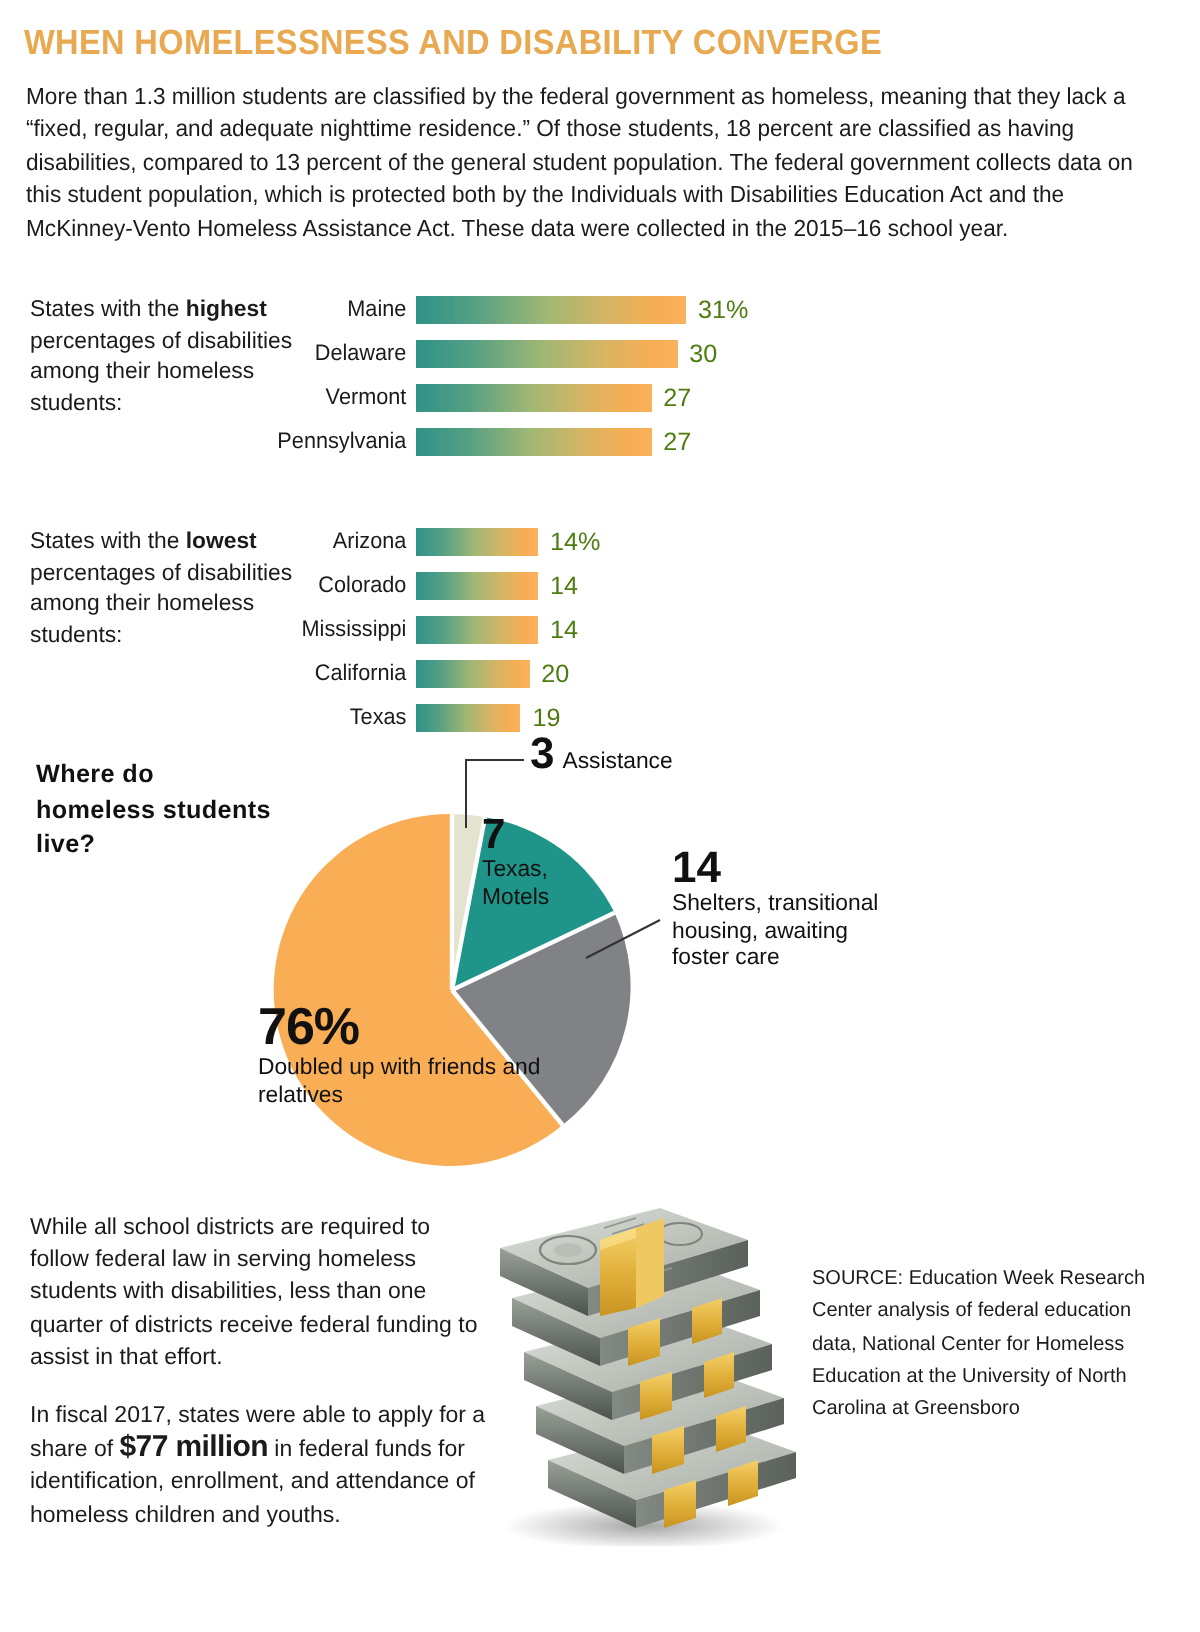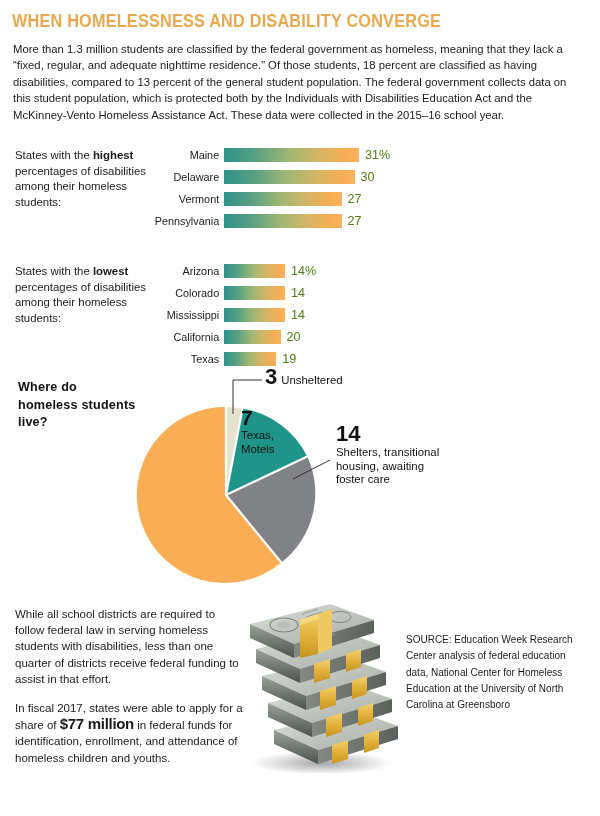--- a/index.html
+++ b/index.html
@@ -55,21 +55,20 @@
     color: #1b1b1b;
   }
   .blurb b { font-weight: bold; }
 
   .rows { position: absolute; left: 60px; top: 0; }
   .row {
     display: flex;
     align-items: center;
     height: 14px;
     margin-bottom: 8px;
-    padding-left: 16px;
   }
   .row .cat {
     width: 133px;
     text-align: right;
     padding-right: 5px;
     font-size: 11.3px;
     line-height: 13px;
     color: #1b1b1b;
     white-space: nowrap;
     transform: scaleX(0.96);
@@ -237,34 +236,38 @@
         <line x1="226" y1="133" x2="307.3" y2="94.4"></line>
         <line x1="226" y1="133" x2="281.3" y2="200.5"></line>
       </g>
 
       <polyline points="233,52 233,18 262,18" fill="none" stroke="#333" stroke-width="1"></polyline>
 
       <line x1="293" y1="117" x2="330" y2="98" stroke="#333" stroke-width="1"></line>
     </svg>
 
     <div class="callout co-unsheltered" style="position:absolute; left:265px; top:4px;">
-      <span class="big">3</span><span class="lbl">Unsheltered</span>
+      <span class="big">3</span><span class="lbl">Assistance</span>
     </div>
 
     <div class="callout" style="position:absolute; left:241px; top:45px; width:70px;">
       <span class="big" style="display:block; font-size:21px; line-height:22px;">7</span>
       <span class="lbl" style="display:block; line-height:13.6px;">Texas,</span>
       <span class="lbl" style="display:block; line-height:13.6px;">Motels</span>
     </div>
 
     <div class="callout" style="position:absolute; left:336px; top:60px; width:118px;">
       <span class="big" style="display:block; font-size:22px; line-height:24px;">14</span>
       <span class="lbl" style="display:block; line-height:13.6px;">Shelters, transitional housing, awaiting foster care</span>
     </div>
 
+    <div class="callout" style="position:absolute; left:129px; top:137px; width:175px;">
+      <span class="big" style="display:block; font-size:26px; line-height:28px; letter-spacing:-0.5px;">76%</span>
+      <span class="lbl" style="display:block; line-height:14px;">Doubled up with friends and relatives</span>
+    </div>
   </div>
 
   <svg class="money-img" width="170" height="175" viewBox="0 0 170 175">
     <defs>
       <linearGradient id="billTop" x1="0" y1="0" x2="1" y2="1">
         <stop offset="0%" stop-color="#dfe2dd"></stop>
         <stop offset="45%" stop-color="#c3c8c1"></stop>
         <stop offset="100%" stop-color="#a7ada6"></stop>
       </linearGradient>
       <linearGradient id="billSide" x1="0" y1="0" x2="0" y2="1">

